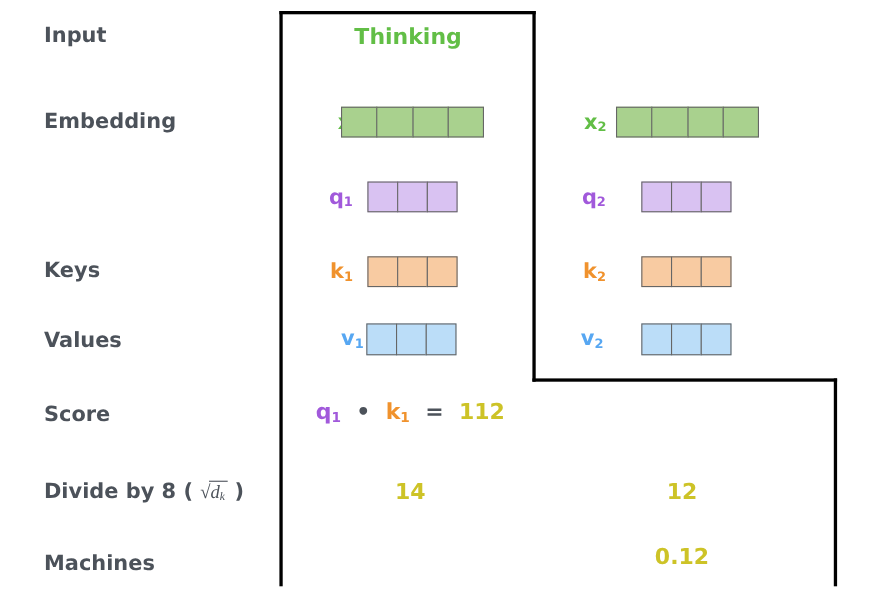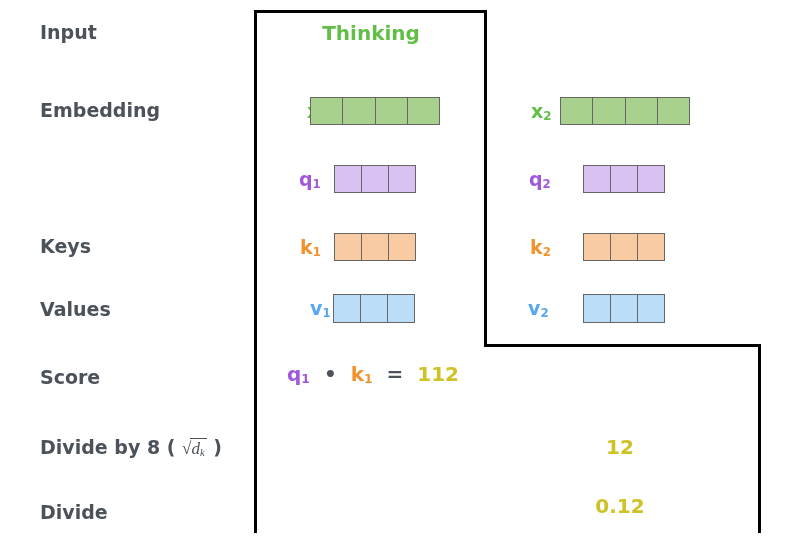--- a/index.html
+++ b/index.html
@@ -51,21 +51,21 @@
   <div class="bline" style="left:758px;top:344px;width:3px;height:189px;"></div>
 
   <div class="rowlabel" style="top: 19px; color: rgb(76, 82, 90);">Input</div>
   <div class="rowlabel" style="top: 97px; color: rgb(76, 82, 90);">Embedding</div>
   <div class="rowlabel" style="top: 233px; color: rgb(76, 82, 90);">Keys</div>
   <div class="rowlabel" style="top: 296px; color: rgb(76, 82, 90);">Values</div>
   <div class="rowlabel" style="top: 364px; color: rgb(76, 82, 90);">Score</div>
   <div class="rowlabel" style="top: 434px; color: rgb(76, 82, 90);">
     <span>Divide by 8 ( </span><span class="sqrt-wrap"><span class="sqrt-rad">√</span><span class="sqrt-body"><span>d</span><span class="sub">k</span></span></span><span> )</span>
   </div>
-  <div class="rowlabel" style="top: 499px; color: rgb(76, 82, 90);">Divide</div>
+  <div class="rowlabel" style="top: 499px; color: rgb(76, 82, 90);">Machines</div>
 
   <div class="colheader" style="left: 255px; color: rgb(98, 190, 70);">Thinking</div>
 
   <div class="veclabel" style="left: 284px; top: 98px; color: rgb(98, 190, 70); margin-left: 23px;"><span>x</span><span class="sub">1</span></div>
   <div class="vector" style="left:310px;top:97px;width:130px;height:28px;">
       <div class="cell" style="background: rgb(169, 209, 142);"></div>
       <div class="cell" style="background: rgb(169, 209, 142);"></div>
       <div class="cell" style="background: rgb(169, 209, 142);"></div>
       <div class="cell" style="background: rgb(169, 209, 142);"></div>
     </div>
@@ -121,17 +121,18 @@
     </div>
 
   <div class="mathline" style="left:257px;top:361px;">
     <span style="color: rgb(161, 89, 219);"><span>q</span><span class="sub">1</span></span><span class="gap"></span>
     <span style="color: rgb(76, 82, 90);">•</span><span class="gap"></span>
     <span style="color: rgb(240, 146, 45);"><span>k</span><span class="sub">1</span></span><span class="gap"></span>
     <span style="color: rgb(76, 82, 90);">=</span><span class="gap"></span>
     <span style="color: rgb(205, 195, 39);">112</span>
   </div>
 
+  <div class="mathline" style="left: 257px; top: 434px; color: rgb(205, 195, 39);">14</div>
   <div class="mathline" style="left: 504px; top: 434px; color: rgb(205, 195, 39);">12</div>
 
   <div class="mathline" style="left: 504px; top: 493px; color: rgb(205, 195, 39);">0.12</div>
 
 </div>
 
 </body></html>

